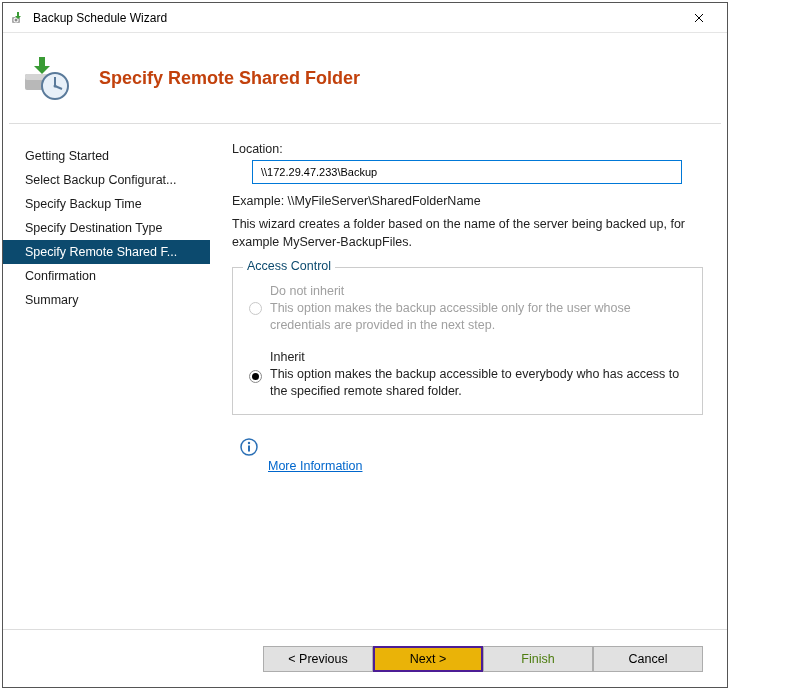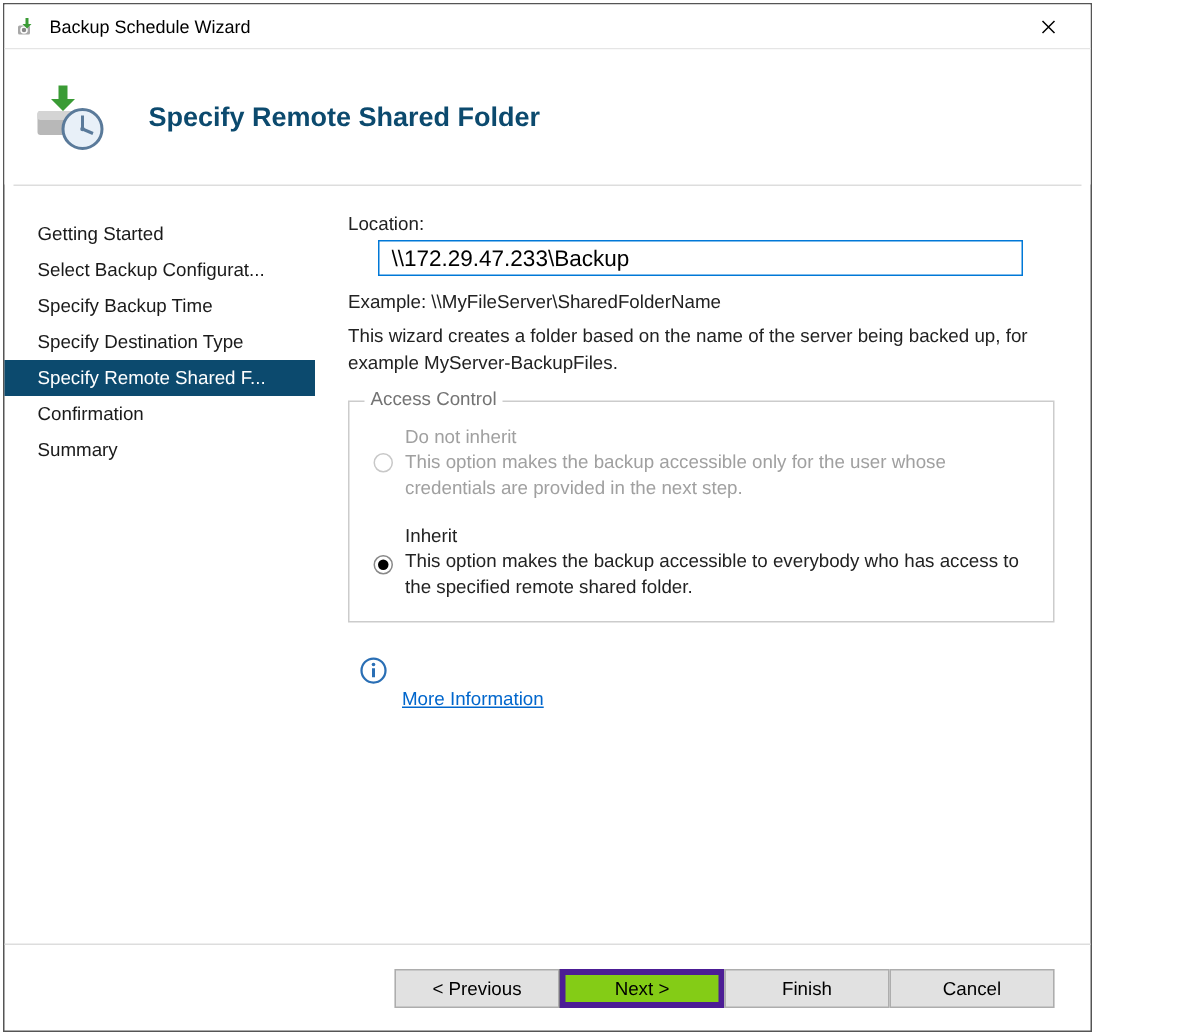--- a/index.html
+++ b/index.html
@@ -37,21 +37,21 @@
     .close-btn svg { width: 10px; height: 10px; }
 
     .header {
       height: 90px;
       display: flex;
       align-items: center;
       padding: 0 10px 0 20px;
       background: #fff;
     }
     .header-icon { width: 48px; height: 48px; margin-right: 28px; }
-    .header-title { font-size: 18px; font-weight: 600; color: #0c4a6e; }
+    .header-title { font-size: 18px; font-weight: 600; color: #c2410c; }
 
     .divider { height: 1px; background: #ddd; margin: 0 6px; }
 
     .body {
       flex: 1;
       display: flex;
       padding: 6px 0 0 0;
     }
 
     .sidebar {
@@ -77,21 +77,21 @@
       padding: 12px 24px 0 22px;
       font-size: 12.5px;
       color: #222;
     }
     .field-label { display: block; margin-bottom: 4px; }
     .location-input {
       width: 430px;
       height: 24px;
       border: 1px solid #0078d7;
       padding: 2px 8px;
-      font-size: 15px;
+      font-size: 11px;
       font-family: inherit;
       margin-left: 20px;
       margin-bottom: 10px;
       outline: none;
     }
     .example { margin-bottom: 8px; }
     .wizard-desc { line-height: 1.4; margin-bottom: 16px; }
 
     .groupbox {
       border: 1px solid #ccc;
@@ -99,21 +99,21 @@
       margin-bottom: 22px;
       position: relative;
     }
     .groupbox-legend {
       position: absolute;
       top: -9px;
       left: 10px;
       background: #fff;
       padding: 0 4px;
       font-size: 12.5px;
-      color: #737373;
+      color: #0c4a6e;
     }
     .radio-row { display: flex; align-items: center; margin-top: 6px; }
     .radio-outer { flex-shrink:0; margin-top:2px; margin-right:8px; }
     .radio-circle {
       width: 13px; height: 13px; border: 1px solid #888; border-radius: 50%;
       display: inline-flex; align-items: center; justify-content: center;
       background: #fff;
     }
     .radio-circle.disabled { border-color: #c8c8c8; }
     .radio-dot {
@@ -153,25 +153,25 @@
     .btn {
       min-width: 110px;
       height: 26px;
       border: 1px solid #adadad;
       background: #e1e1e1;
       font-size: 12.5px;
       font-family: inherit;
       cursor: pointer;
     }
     .btn.default {
-      border: 4px solid #4c1d95;
-      background: #84cc16;
+      border: 2px solid #4c1d95;
+      background: #eab308;
     }
     .btn.disabled {
-      color: #000000;
+      color: #4d7c0f;
       cursor: default;
     }
   </style>
 </head>
 <body>
 
 <div class="window">
 
   <div class="titlebar">
     <span class="titlebar-icon">

